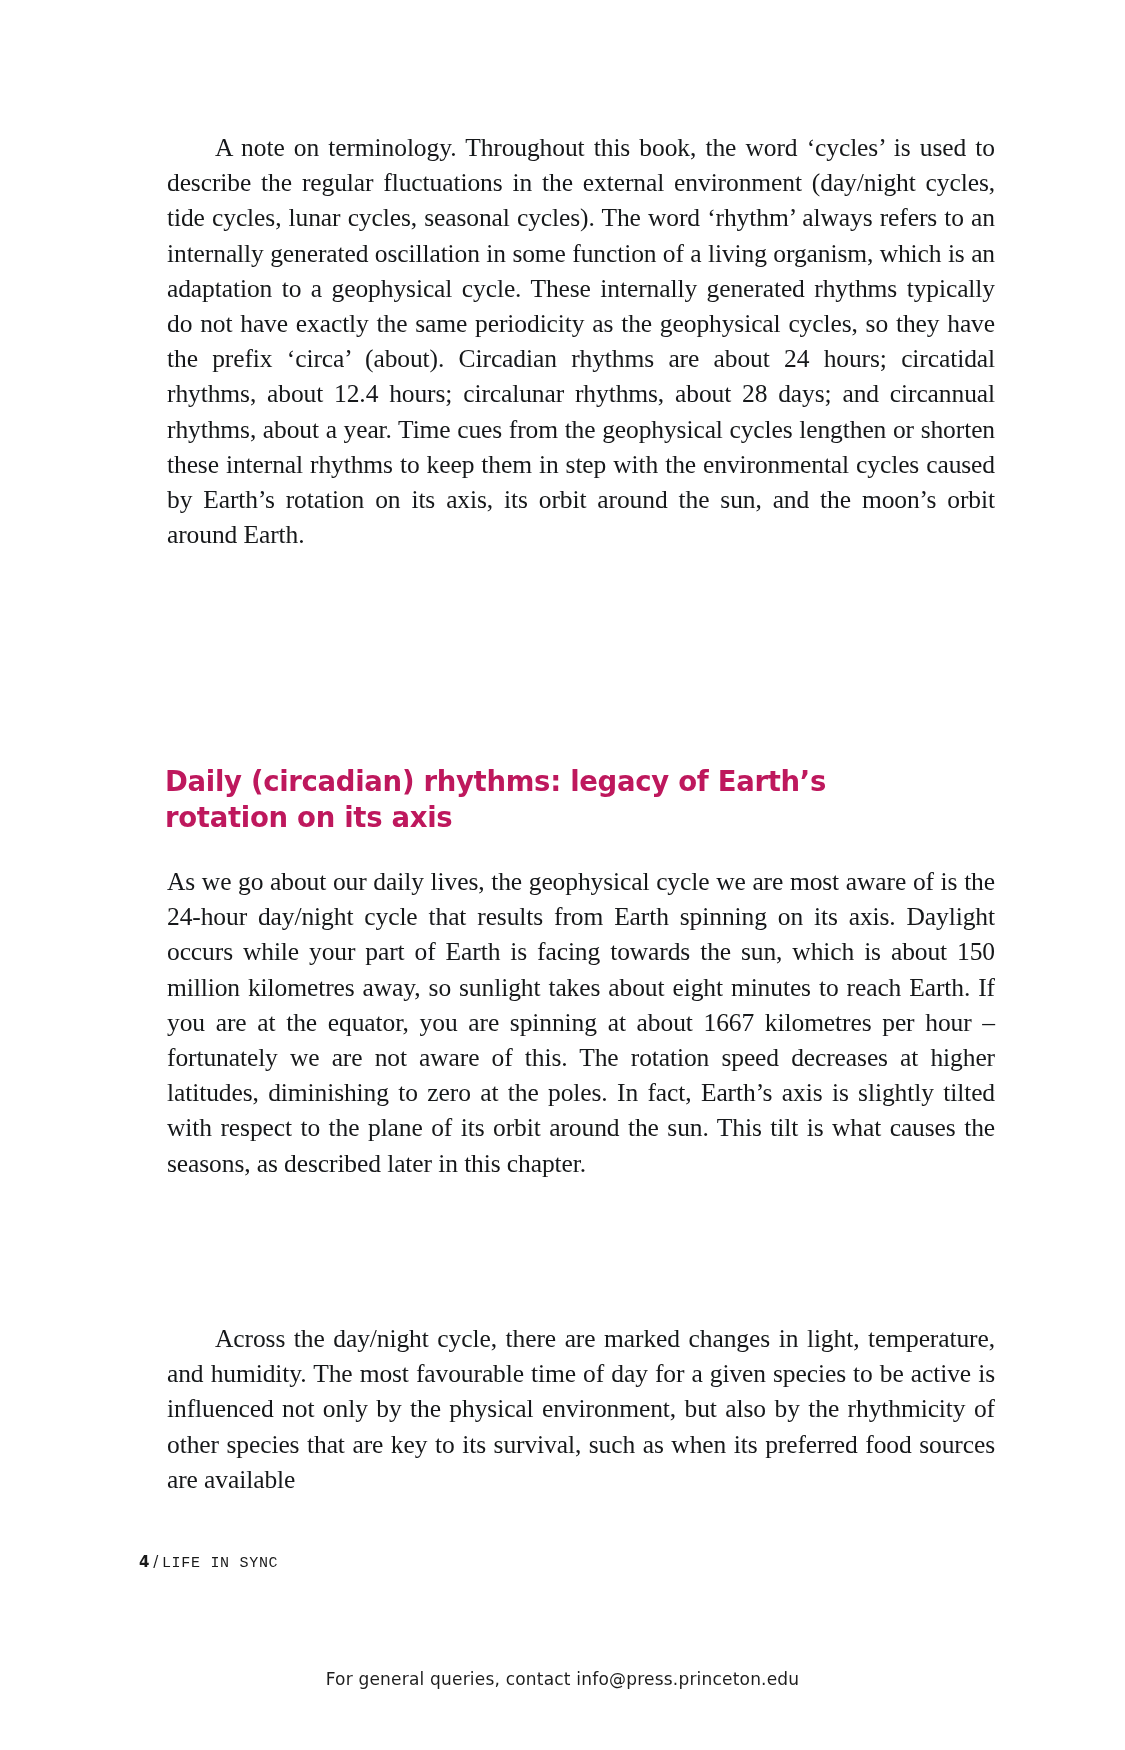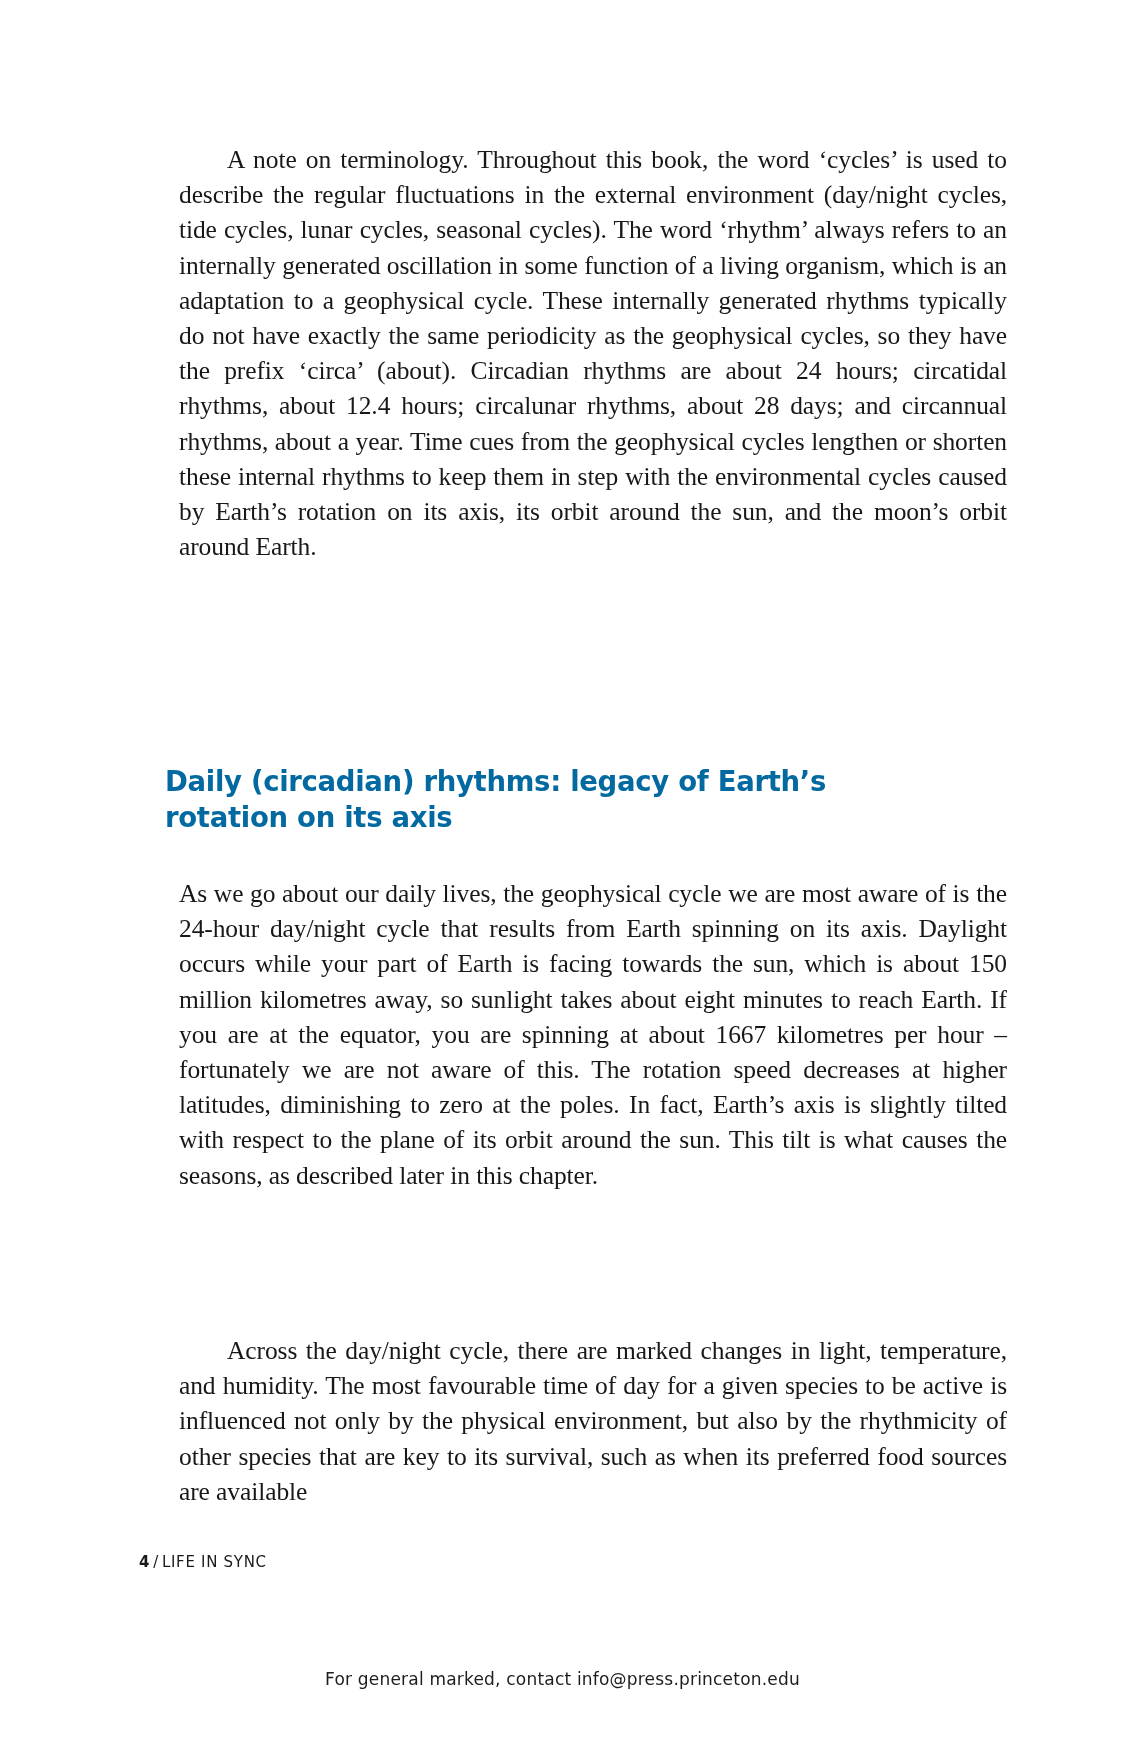--- a/index.html
+++ b/index.html
@@ -33,41 +33,41 @@
   .body-block {
     position: absolute;
     left: 165px;
     width: 828px;
   }
   .para {
     font-family: "Liberation Serif", serif;
     font-size: 25.5px;
     line-height: 1.38;
     color: #16181a;
-    margin: 14px;
+    margin: 2px;
     text-align: justify;
     text-justify: inter-word;
     letter-spacing: -0.1px;
   }
   .para.indent {
     text-indent: 48px;
   }
   #intro-para {
     top: 128px;
   }
   .section-heading {
     position: absolute;
     left: 165px;
     top: 740px;
     width: 760px;
     font-family: "DejaVu Sans", sans-serif;
     font-weight: bold;
     font-size: 27.5px;
     line-height: 1.32;
-    color: #0369a1;
+    color: #be185d;
     letter-spacing: -0.3px;
   }
   #para-2 {
     top: 862px;
   }
   #para-3 {
     top: 1319px;
   }
   .footer {
     position: absolute;
@@ -80,20 +80,21 @@
   }
   .footer .folio {
     font-weight: bold;
   }
   .footer .sep {
     font-weight: normal;
     padding: 0 3px;
   }
   .footer .runhead {
     font-weight: normal;
+    font-family: Liberation Mono, monospace;
   }
   .queries {
     position: absolute;
     left: 0;
     right: 0;
     top: 1669px;
     text-align: center;
     font-family: "DejaVu Sans", sans-serif;
     font-size: 17px;
     color: #1d1d1d;
@@ -111,15 +112,15 @@
   <h2 class="section-heading">Daily (circadian) rhythms: legacy of Earth’s rotation on its axis</h2>
 
   <p class="para body-block" id="para-2">As we go about our daily lives, the geophysical cycle we are most aware of is the 24-hour day/night cycle that results from Earth spinning on its axis. Daylight occurs while your part of Earth is facing towards the sun, which is about 150 million kilometres away, so sunlight takes about eight minutes to reach Earth. If you are at the equator, you are spinning at about 1667 kilometres per hour – fortunately we are not aware of this. The rotation speed decreases at higher latitudes, diminishing to zero at the poles. In fact, Earth’s axis is slightly tilted with respect to the plane of its orbit around the sun. This tilt is what causes the seasons, as described later in this chapter.</p>
 
   <p class="para indent body-block" id="para-3">Across the day/night cycle, there are marked changes in light, temperature, and humidity. The most favourable time of day for a given species to be active is influenced not only by the physical environment, but also by the rhythmicity of other species that are key to its survival, such as when its preferred food sources are available</p>
 
   <div class="footer">
     <span class="folio">4</span><span class="sep">/</span><span class="runhead">LIFE IN SYNC</span>
   </div>
 
-  <div class="queries">For general marked, contact info@press.princeton.edu</div>
+  <div class="queries">For general queries, contact info@press.princeton.edu</div>
 
 </div>
 
 </body></html>

